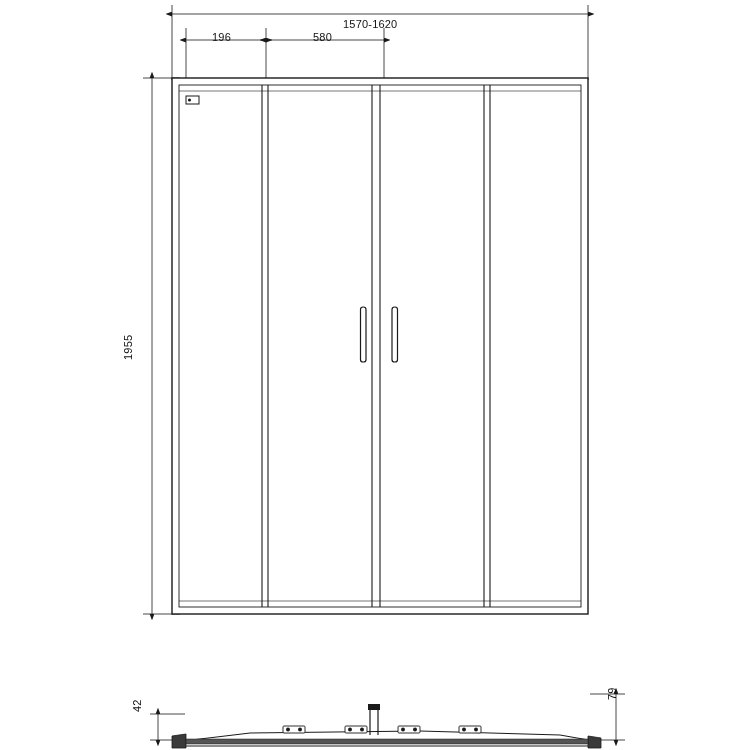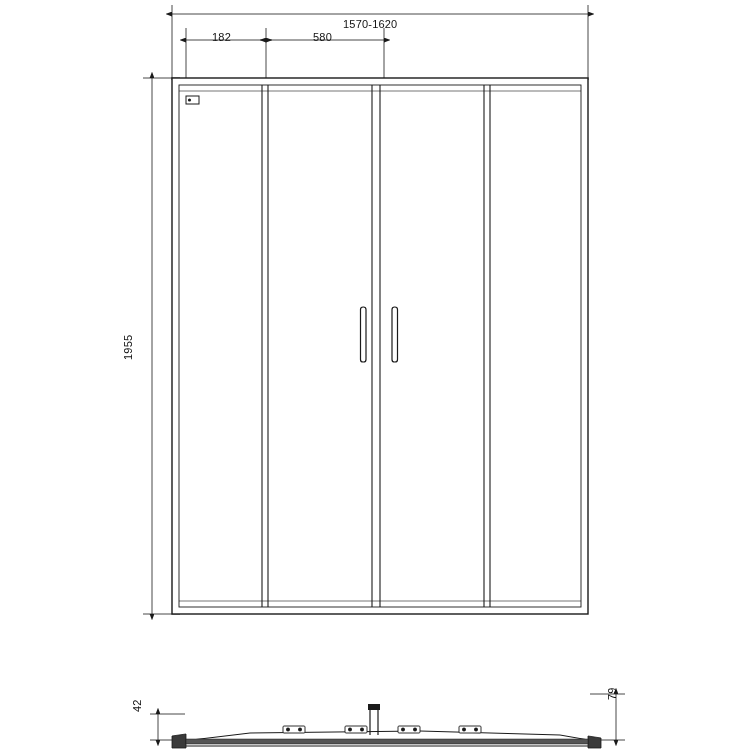--- a/index.html
+++ b/index.html
@@ -146,21 +146,21 @@
       <g stroke="#1a1a1a" stroke-width="1.2">
         <line x1="370" y1="706" x2="370" y2="735"></line>
         <line x1="378" y1="706" x2="378" y2="735"></line>
       </g>
       <rect x="368" y="704" width="12" height="6" fill="#1a1a1a"></rect>
     </g>
   </svg>
 
   <div class="dim-label" style="left:343px; top:-1px;margin-top:19px;">1570-1620</div>
 
-  <div class="dim-label" style="left:212px; top:31px;">182</div>
+  <div class="dim-label" style="left:212px; top:31px;">196</div>
 
   <div class="dim-label" style="left:313px; top:31px;">580</div>
 
   <div class="dim-label rot" style="left:122px; top:360px;">1955</div>
 
   <div class="dim-label rot" style="left:131px; top:712px;">42</div>
 
   <div class="dim-label rot" style="left:606px; top:700px;">79</div>
 
 </div>

